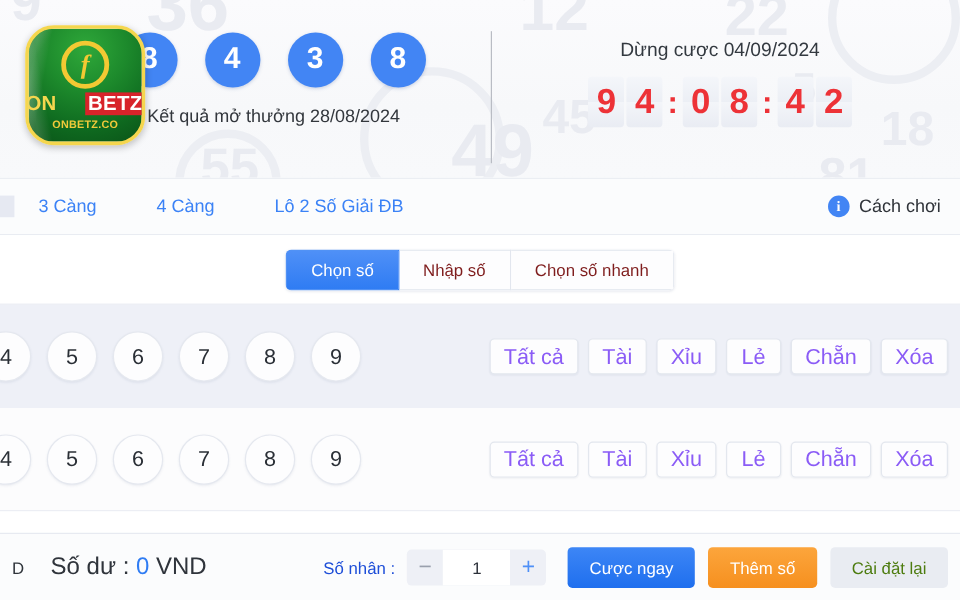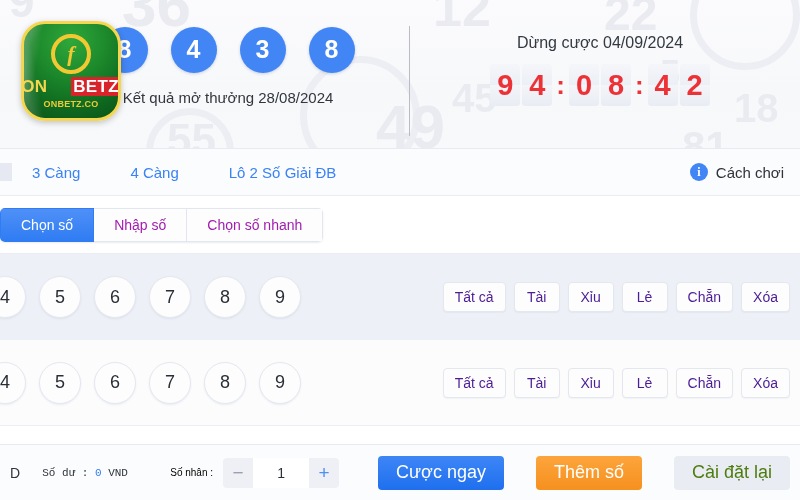--- a/index.html
+++ b/index.html
@@ -148,32 +148,32 @@
     width: 18px; height: 18px; border-radius: 50%;
     background: #4285f4; color: #fff;
     font-size: 12px; font-weight: bold;
     font-family: "Liberation Serif", serif;
     display: flex; align-items: center; justify-content: center;
   }
 
   
   .moderow {
     height: 58px; background: #ffffff;
-    display: flex; align-items: center; justify-content: flex-start;
+    display: flex; align-items: center; justify-content: center;
     border-bottom: 1px solid #e9ecf2;
   }
   .segment {
     display: flex;
     border-radius: 5px; overflow: hidden;
     box-shadow: 0 1px 2px rgba(50,70,120,.10);
   }
   .seg {
     padding: 0 20px; height: 34px;
     display: flex; align-items: center; justify-content: center;
-    font-size: 14px; color: #a21caf;
+    font-size: 14px; color: #7f1d1d;
     background: #fdfdfe;
     border: 1px solid #e2e6ee;
     border-left: none;
     cursor: pointer; white-space: nowrap;
   }
   .seg:first-child { border-left: 1px solid #e2e6ee; }
   .seg.active {
     background: linear-gradient(180deg,#4f90f7 0%, #2f7cf3 100%);
     color: #fff; border-color: #2f7cf3;
     font-weight: normal;
@@ -201,42 +201,42 @@
   .opts {
     position: absolute; right: 10px;
     display: flex; gap: 8px;
   }
   .opt {
     min-width: 46px; height: 30px; padding: 0 11px;
     background: #fdfdfe;
     border: 1px solid #e3e7ee;
     border-radius: 4px;
     display: flex; align-items: center; justify-content: center;
-    font-size: 14px; color: #4c1d95;
+    font-size: 18px; color: #8b5cf6;
     cursor: pointer; white-space: nowrap;
     box-shadow: 0 1px 1px rgba(80,100,140,.06);
   }
 
   
   .footer {
     position: absolute; left: 0; bottom: 0;
     width: 800px; height: 56px;
     background: #fbfcfd;
     border-top: 1px solid #e7eaf1;
     display: flex; align-items: center;
     padding: 0 10px;
   }
   .f-cut { font-size: 14px; color: #2f343b; margin-right: 22px; }
-  .balance { font-size: 11px; color: #2f343b; white-space: nowrap; font-family: Liberation Mono, monospace; }
+  .balance { font-size: 20px; color: #2f343b; white-space: nowrap; }
   .balance b { color: #2f7cf3; font-weight: normal; }
   .multi {
     margin-left: auto;
     display: flex; align-items: center; gap: 10px;
   }
-  .multi-label { font-size: 10px; color: #000000; white-space: nowrap; }
+  .multi-label { font-size: 14px; color: #1d4ed8; white-space: nowrap; }
   .stepper {
     display: flex; align-items: center;
     background: #eef0f6; border-radius: 4px;
     height: 30px; overflow: hidden;
   }
   .step-btn {
     width: 30px; height: 30px;
     display: flex; align-items: center; justify-content: center;
     font-size: 19px; cursor: pointer;
     background: transparent;
@@ -249,23 +249,22 @@
     width: 56px; height: 30px; background: #fff;
     border: none; text-align: center;
     font-size: 14px; color: #2b3039;
     font-family: "Liberation Sans", sans-serif;
   }
   .fbtns { display: flex; gap: 11px; margin-left: 18px; }
   .fbtn {
     height: 34px; padding: 3px 18px;
     border-radius: 4px; border: none;
     display: flex; align-items: center; justify-content: center;
-    font-size: 18px; cursor: pointer; white-space: nowrap;
+    font-size: 14px; cursor: pointer; white-space: nowrap;
     font-family: "Liberation Sans", sans-serif;
-    margin-left: 21px;
   }
   .fbtn.primary { background: linear-gradient(180deg,#3d86f6 0%,#1f6fee 100%); color:#fff; }
   .fbtn.warn    { background: linear-gradient(180deg,#fca53c 0%,#f6901f 100%); color:#fff; }
   .fbtn.muted   { background: #e9ecf2; color: #4d7c0f; }
 </style>
 </head>
 <body>
 
 <div id="app">
 

